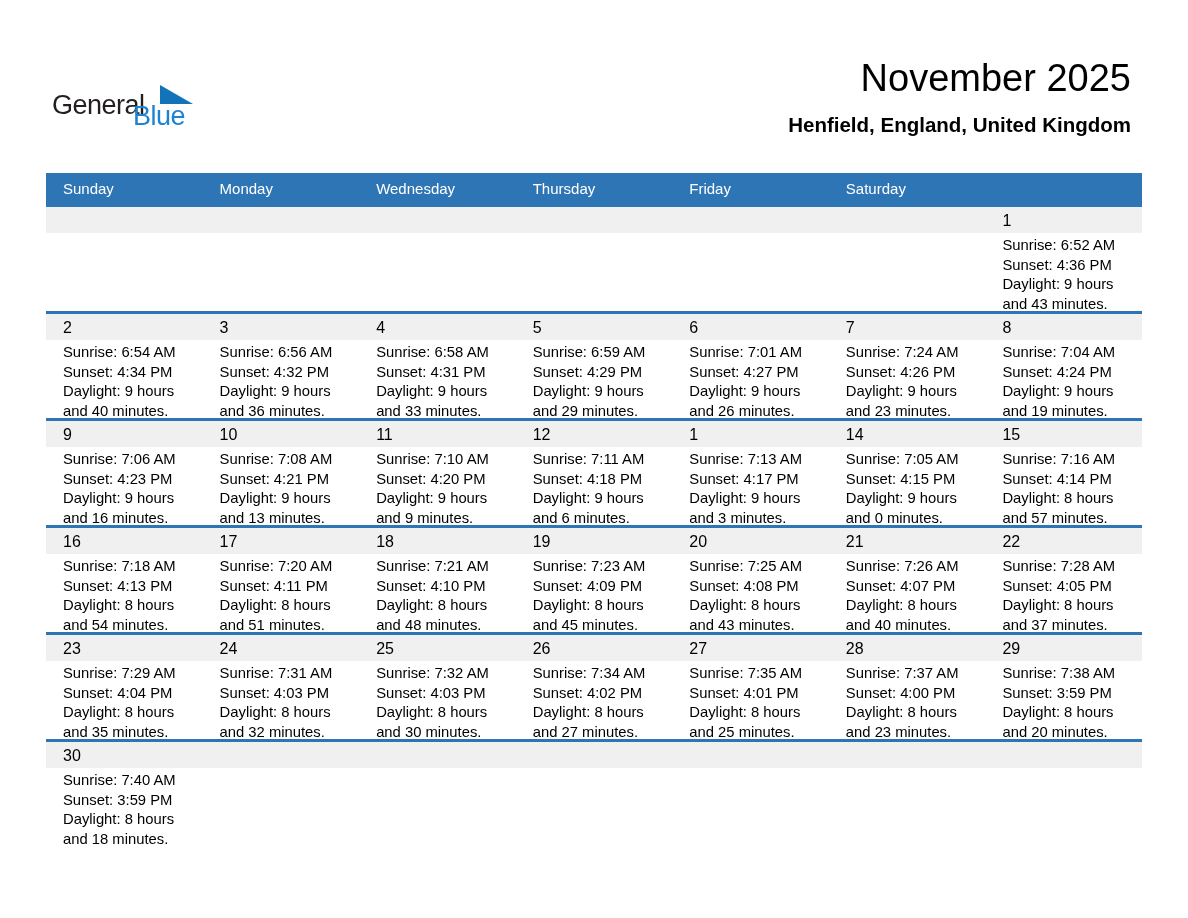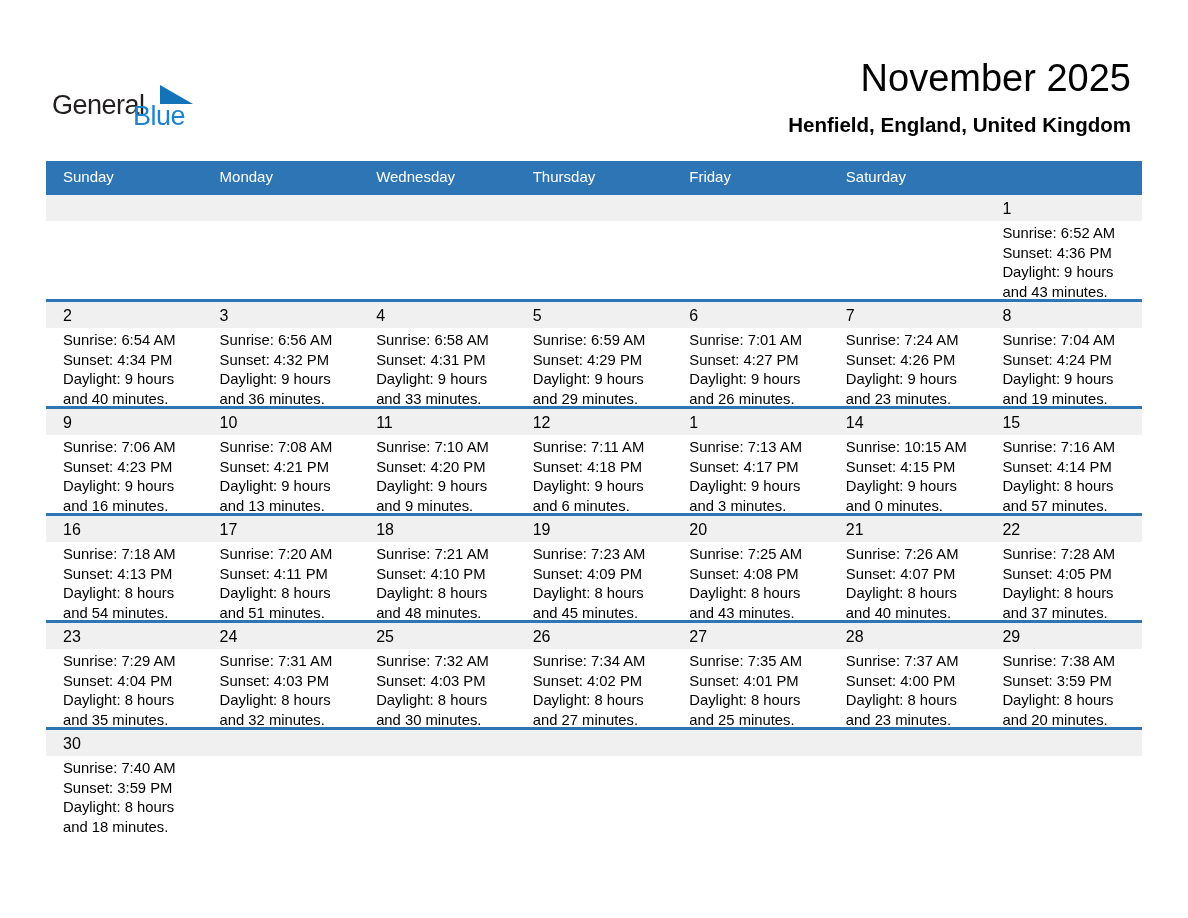--- a/index.html
+++ b/index.html
@@ -26,21 +26,21 @@
   .logo-blue {
     position:absolute; left:81px; top:19px;
     font-size:27px; line-height:1; color:#1D82D2; letter-spacing:-0.5px;
   }
   
   .titles { position:absolute; right:57px; top:58px; text-align:right; }
   .title { font-size:38px; font-weight:normal; line-height:1.1; color:#000; }
   .subtitle { font-size:20.5px; font-weight:bold; margin-top:13px; color:#000; }
 
   
-  .calendar { margin:4px 46px; width:1096px; }
+  .calendar { margin:16px 46px; width:1096px; }
   .weekday-row {
     display:grid; grid-template-columns:repeat(7,1fr);
     background:#2E75B6; height:31px;
   }
   .weekday-cell {
     color:#fff; font-size:15px; line-height:31px; padding-left:17px;
     overflow:hidden; white-space:nowrap;
   }
   .week-row {
     display:grid; grid-template-columns:repeat(7,1fr);
@@ -215,21 +215,21 @@
           <div class="day-body">
             <div class="day-line">Sunrise: 7:13 AM</div>
             <div class="day-line">Sunset: 4:17 PM</div>
             <div class="day-line">Daylight: 9 hours</div>
             <div class="day-line">and 3 minutes.</div>
           </div>
         </div>
         <div class="day-cell">
           <div class="day-num">14</div>
           <div class="day-body">
-            <div class="day-line">Sunrise: 10:15 AM</div>
+            <div class="day-line">Sunrise: 7:05 AM</div>
             <div class="day-line">Sunset: 4:15 PM</div>
             <div class="day-line">Daylight: 9 hours</div>
             <div class="day-line">and 0 minutes.</div>
           </div>
         </div>
         <div class="day-cell">
           <div class="day-num">15</div>
           <div class="day-body">
             <div class="day-line">Sunrise: 7:16 AM</div>
             <div class="day-line">Sunset: 4:14 PM</div>

